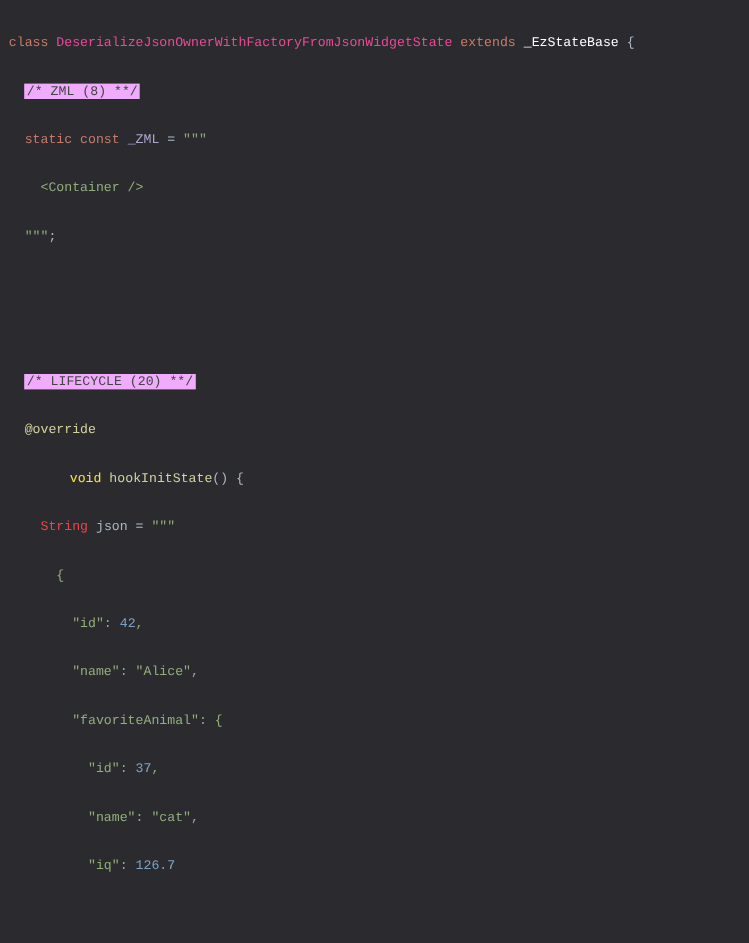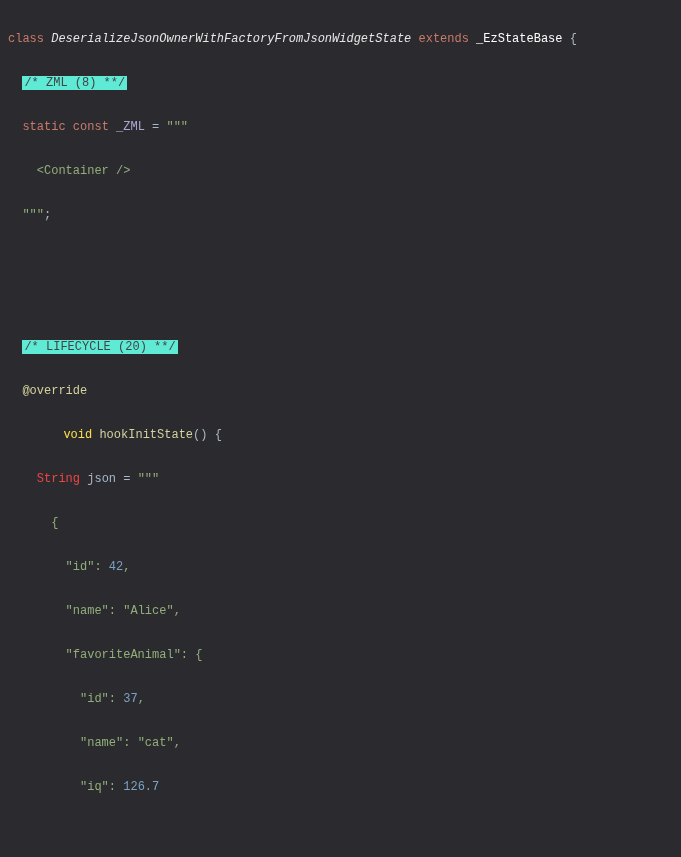--- a/index.html
+++ b/index.html
@@ -14,24 +14,24 @@
     overflow: hidden;
   }
   .editor {
     padding: 6px 0 6px 8px;
     white-space: pre;
   }
   .line { min-height: 22px; }
   .tok-annotation { color: #d4d29e; }
   .tok-punc { color: #a9b7c6; }
   .tok-keyword { color: #c97a6a; }
-  .tok-classname { color: #e5e5e5; font-style: italic; }
+  .tok-classname { color: #ec4899; }
   .tok-extend-base { color: #ffffff; }
   .tok-comment-hl {
-    background: #5eead4;
+    background: #f0abfc;
     color: #444;
     padding: 0 2px;
   }
   .tok-static { color: #c97a6a; }
   .tok-const { color: #c97a6a; }
   .tok-ident { color: #afa6d0; }
   .tok-method { color: #d4d29e; }
   .tok-string { color: #92ae7a; }
   .tok-number { color: #7aa2c4; }
   .tok-override { color: #d4d29e; }

